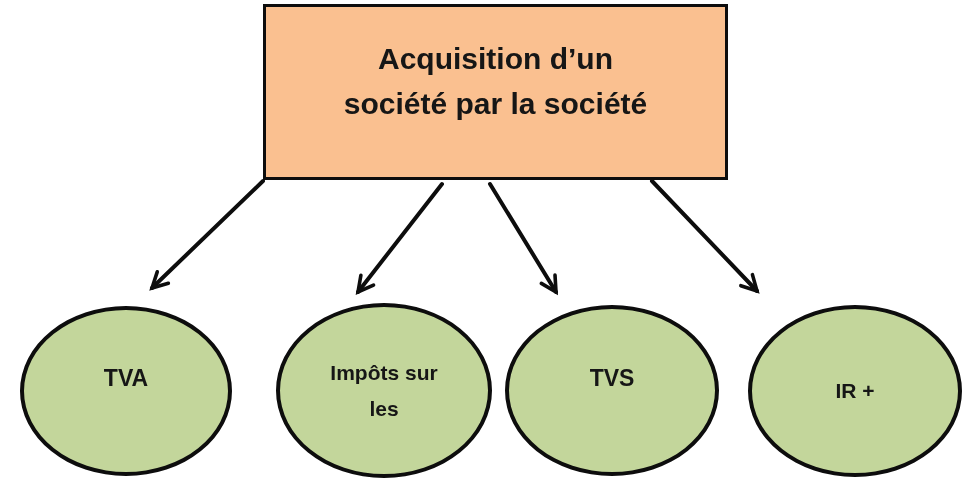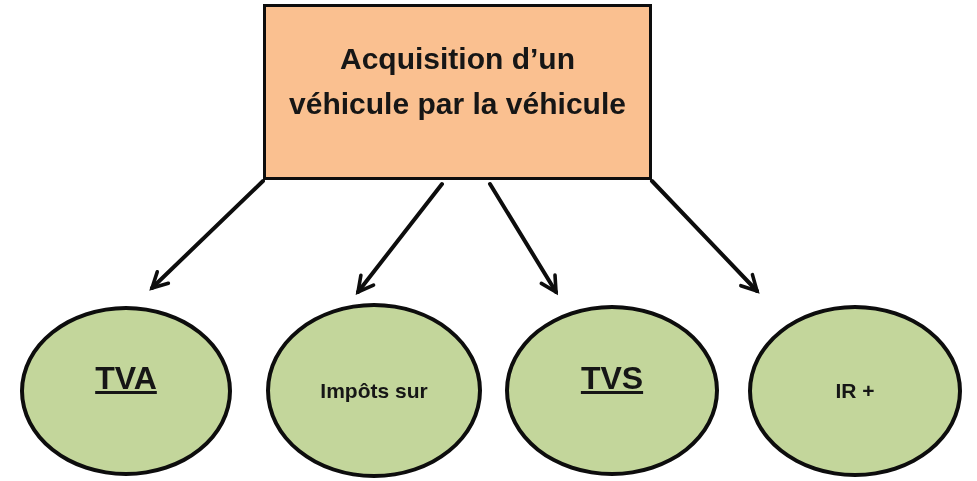--- a/index.html
+++ b/index.html
@@ -33,21 +33,21 @@
     stroke: var(--stroke, #0d0d0d);
     fill: none;
     stroke-width: 3.6;
     stroke-linecap: round;
     stroke-linejoin: miter;
   }
   .root-box {
     position: absolute;
     left: 263px;
     top: 4px;
-    width: 389px;
+    width: 465px;
     height: 176px;
     box-sizing: border-box;
     background: var(--box-fill, #FAC090);
     border: 3px solid var(--stroke, #0d0d0d);
     display: flex;
     flex-direction: column;
     align-items: center;
     justify-content: center;
   }
   .root-box .label-block {
@@ -71,27 +71,26 @@
     justify-content: center;
     text-align: center;
   }
   .node .label-block { text-align: center; }
   .node .node-line {
     font-size: 21px;
     line-height: 36px;
     white-space: nowrap;
   }
   .node.single .node-line {
-    font-size: 32px;
+    font-size: 23px;
     line-height: 28px;
-    text-decoration: underline;
   }
   .node.single .label-block { transform: translateY(-13px); }
   #node-tva    { left: 20px;  top: 306px; width: 212px; height: 170px; }
-  #node-impots { left: 266px; top: 303px; width: 216px; height: 175px; }
+  #node-impots { left: 276px; top: 303px; width: 216px; height: 175px; }
   #node-tvs    { left: 505px; top: 305px; width: 214px; height: 171px; justify-content: center; }
   #node-ir     { left: 748px; top: 305px; width: 214px; height: 172px; }
 </style>
 </head>
 <body>
 
 <div class="stage">
 
   <svg class="arrows-layer" viewBox="0 0 977 481" xmlns="http://www.w3.org/2000/svg">
     <defs>
@@ -101,33 +100,34 @@
     </defs>
     <line class="arrow-line" x1="263" y1="181" x2="152" y2="288" marker-end="url(#arw)"></line>
     <line class="arrow-line" x1="442" y1="184" x2="358" y2="292" marker-end="url(#arw)"></line>
     <line class="arrow-line" x1="490" y1="184" x2="556" y2="292" marker-end="url(#arw)"></line>
     <line class="arrow-line" x1="652" y1="181" x2="757" y2="291" marker-end="url(#arw)"></line>
   </svg>
 
   <div class="root-box">
     <div class="label-block">
       <div class="root-line">Acquisition d’un</div>
-      <div class="root-line">véhicule par la véhicule</div>
+      <div class="root-line">société par la société</div>
     </div>
   </div>
 
   <div class="node single" id="node-tva">
     <div class="label-block">
       <div class="node-line">TVA</div>
     </div>
   </div>
 
   <div class="node" id="node-impots">
     <div class="label-block">
       <div class="node-line">Impôts sur</div>
+      <div class="node-line">les</div>
     </div>
   </div>
 
   <div class="node single" id="node-tvs">
     <div class="label-block">
       <div class="node-line">TVS</div>
     </div>
   </div>
 
   <div class="node" id="node-ir">

